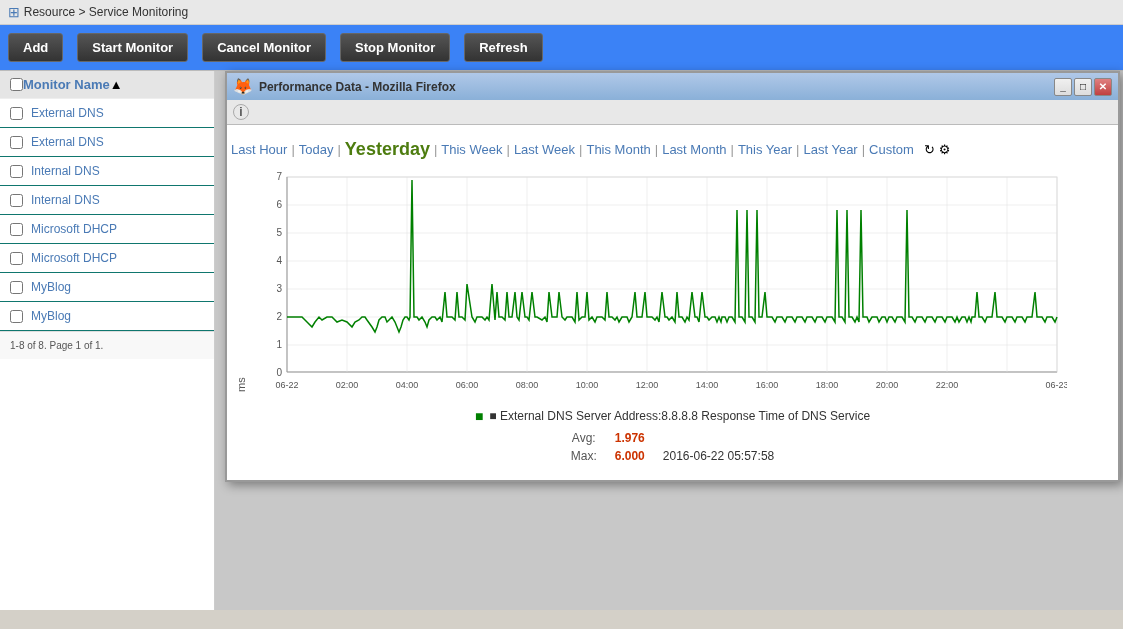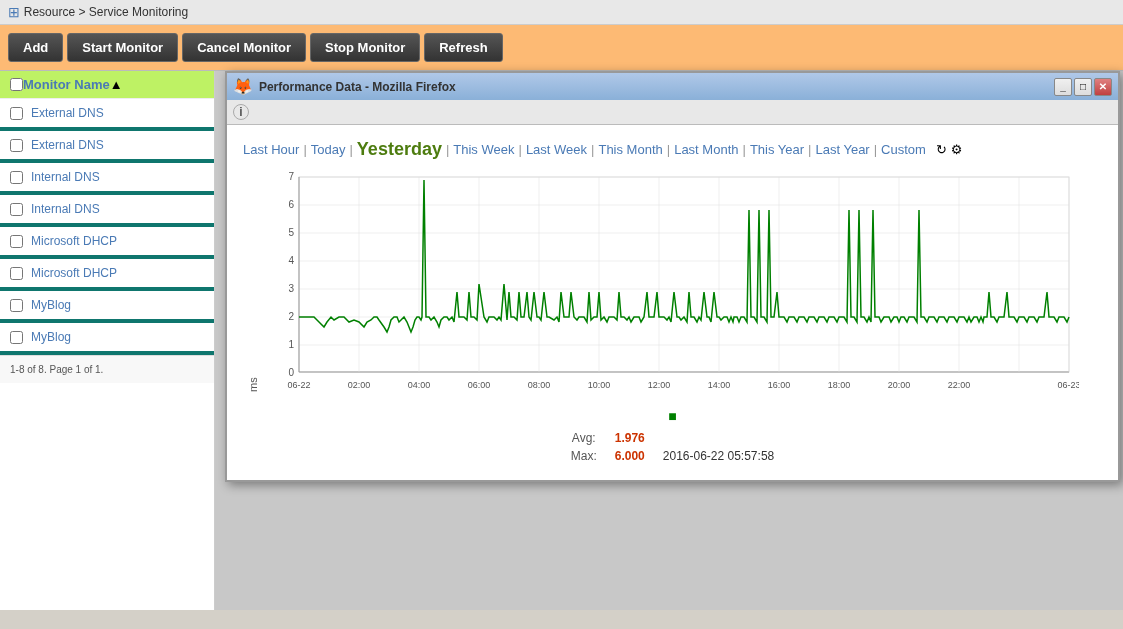--- a/index.html
+++ b/index.html
@@ -4,30 +4,30 @@
   <style>
     * { box-sizing: border-box; margin: 0; padding: 0; }
     body { font-family: Arial, sans-serif; font-size: 13px; background: #d4d0c8; width: 1123px; height: 629px; overflow: hidden; }
 
     
     .top-bar { background: #e8e8e8; border-bottom: 1px solid #ccc; padding: 4px 8px; font-size: 12px; color: #333; display: flex; align-items: center; gap: 4px; }
     .top-bar .breadcrumb { display: flex; align-items: center; gap: 4px; }
     .top-bar .icon-res { color: #4a7ab5; font-size: 14px; }
 
     
-    .toolbar { background: #fdba74; border-bottom: 1px solid #bbb; padding: 8px; display: flex; gap: 4px; }
+    .toolbar { background: #3b82f6; border-bottom: 1px solid #bbb; padding: 8px; display: flex; gap: 14px; }
     .toolbar button { padding: 6px 14px; font-size: 13px; font-weight: bold; border: 1px solid #666; background: linear-gradient(to bottom, #555, #333); color: white; cursor: pointer; border-radius: 3px; }
 
     
     .main-layout { display: flex; height: calc(629px - 60px - 30px); position: relative; }
 
     
     .sidebar { width: 215px; background: white; border-right: 1px solid #ccc; overflow-y: auto; }
-    .sidebar-check-header { display: flex; padding: 6px 10px; border-bottom: 1px solid #eee; background: #bef264; }
-    .sidebar-item { display: flex; align-items: center; padding: 7px 10px; border-bottom: 4px solid #0f766e; }
+    .sidebar-check-header { display: flex; padding: 6px 10px; border-bottom: 1px solid #eee; background: #e5e5e5; }
+    .sidebar-item { display: flex; align-items: center; padding: 7px 10px; border-bottom: 1px solid #0f766e; }
     .sidebar-item input[type="checkbox"] { margin-right: 8px; }
     .sidebar-item a { color: #4a7ab5; text-decoration: none; font-size: 12px; }
     .sidebar-footer { padding: 8px 10px; font-size: 10px; color: #555; border-top: 1px solid #ddd; background: #f8f8f8; }
 
     
     .content-area { flex: 1; background: #c8c8c8; display: flex; align-items: flex-start; justify-content: flex-start; padding: 10px; position: relative; }
 
     
     .firefox-window { position: absolute; top: 0; left: 10px; width: 895px; background: white; border: 2px solid #999; box-shadow: 3px 3px 10px rgba(0,0,0,0.4); z-index: 10; }
     .firefox-titlebar { background: linear-gradient(to bottom, #b0c8e8, #8ab0d8); padding: 4px 6px; display: flex; align-items: center; justify-content: space-between; }
@@ -38,21 +38,21 @@
     .win-btn.minimize { background: linear-gradient(to bottom, #f0f0f0, #ddd); }
     .win-btn.maximize { background: linear-gradient(to bottom, #f0f0f0, #ddd); }
     .win-btn.close { background: linear-gradient(to bottom, #e08080, #c04040); color: white; }
 
     
     .firefox-addressbar { background: #e8e8e8; border-bottom: 1px solid #bbb; padding: 4px 6px; display: flex; align-items: center; gap: 6px; }
     .firefox-addressbar .info-icon { color: #555; font-size: 12px; border: 1px solid #aaa; border-radius: 50%; width: 16px; height: 16px; display: flex; align-items: center; justify-content: center; font-weight: bold; }
     .firefox-addressbar input { flex: 1; padding: 2px 6px; border: 1px solid #aaa; font-size: 12px; background: white; }
 
     
-    .perf-content { padding: 14px 16px; }
+    .perf-content { padding: 14px 4px; }
     .perf-nav { display: flex; align-items: center; flex-wrap: wrap; gap: 0; font-size: 13px; margin-bottom: 12px; }
     .perf-nav a { color: #4a7ab5; text-decoration: none; }
     .perf-nav .separator { color: #999; margin: 0 4px; }
     .perf-nav .active { color: #4d7c0f; font-weight: bold; font-size: 18px; }
 
     
     .legend { margin-top: 16px; text-align: center; }
     .legend-item { display: flex; align-items: center; justify-content: center; gap: 6px; margin-bottom: 4px; }
     .legend-label { font-size: 12px; color: #333; }
     .legend-stats { font-size: 12px; color: #333; margin-top: 4px; }
@@ -290,20 +290,21 @@
                 795,145 798,150 800,145
                 805,145 808,150 810,145
               " fill="none" stroke="#008000" stroke-width="1.5"></polyline>
             </svg>
           </div>
         </div>
 
         <div class="legend">
           <div class="legend-item">
             <span style="color:#008000;font-size:14px;">■</span>
+            <span class="legend-label">■ External DNS Server Address:8.8.8.8 Response Time of DNS Service</span>
           </div>
           <div class="legend-stats">
             <table>
               <tbody>
                   <tr>
                 <td class="stat-label">Avg:</td>
                 <td class="stat-value">1.976</td>
                 <td></td>
               </tr>
               <tr>

